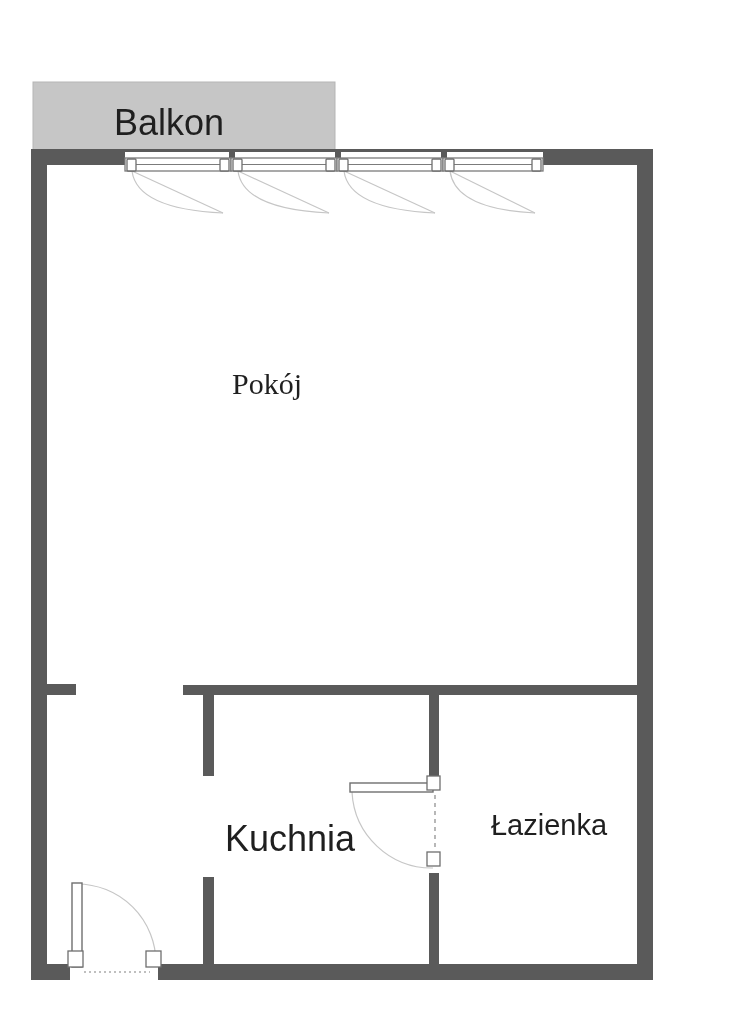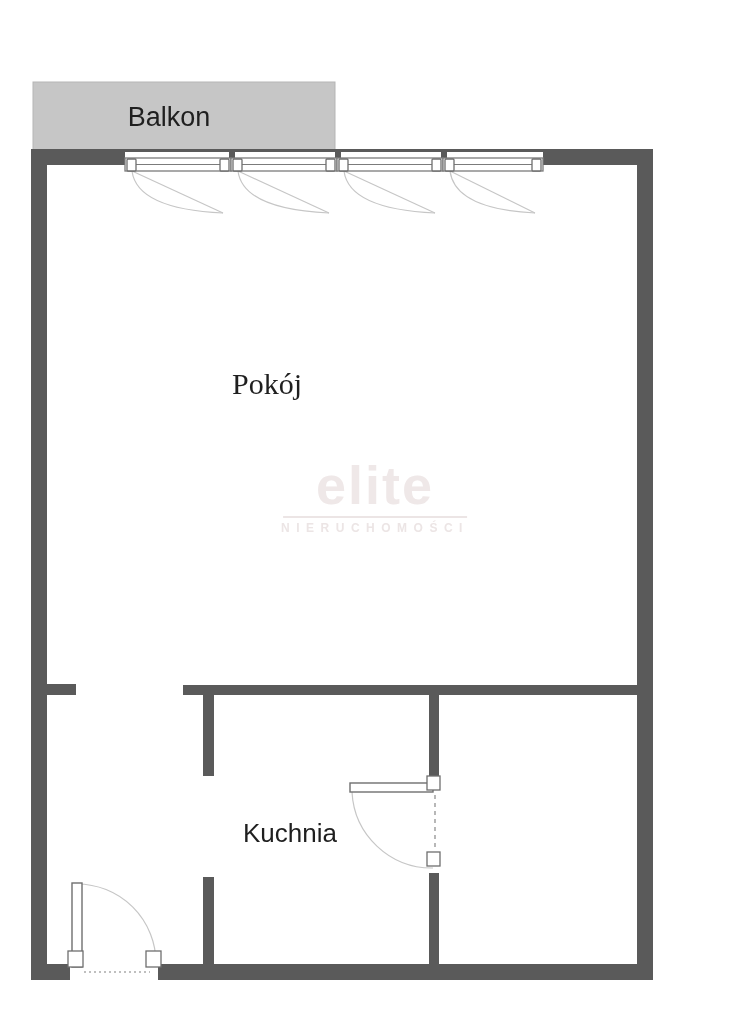--- a/index.html
+++ b/index.html
@@ -1,23 +1,23 @@
 <!DOCTYPE html>
 <html><head>
 <meta charset="utf-8">
 <style>
   html,body{margin:0;padding:0;background:#ffffff;}
   #plan{position:relative;width:754px;height:1024px;background:#ffffff;overflow:hidden;
         font-family:"Liberation Sans", sans-serif;}
   #plan svg{position:absolute;left:0;top:0;}
   .room-label{position:absolute;transform:translateX(-50%);color:#1f1f1f;
               white-space:nowrap;font-family:"Liberation Sans", sans-serif;}
-  .lbl-balcony{font-size:27px;}
+  .lbl-balcony{font-size:36px;}
   .lbl-living{font-size:30px;font-family:Liberation Serif, serif;}
-  .lbl-kitchen{font-size:26px;}
+  .lbl-kitchen{font-size:36px;}
   .lbl-bath{font-size:29px;}
   
   .frame{fill:#ffffff;stroke:#7b7b7b;stroke-width:1.3;}
   .pane-line{stroke:#7b7b7b;stroke-width:1;}
   .hinge{fill:#ffffff;stroke:#6f6f6f;stroke-width:1.3;}
   .swing{fill:none;stroke:#c6c6c6;stroke-width:1.2;}
   .chord{stroke:#c6c6c6;stroke-width:1.2;}
   .dash{stroke:#9a9a9a;stroke-width:1.4;stroke-dasharray:4 4;fill:none;}
   .dots{stroke:#ababab;stroke-width:1.6;stroke-dasharray:2 3;fill:none;}
   .leaf{fill:#ffffff;stroke:#6f6f6f;stroke-width:1.4;}
@@ -27,25 +27,20 @@
   .wm-brand{font-size:54px;font-weight:bold;letter-spacing:2px;line-height:1;
             color:#efe8e8;}
   .wm-rule{width:184px;height:0;border-top:2px solid #ece5e5;margin:4px auto 3px auto;}
   .wm-sub{font-size:12px;font-weight:bold;letter-spacing:6.5px;color:#ece5e5;}
 </style>
 </head>
 <body>
 
 <div id="plan">
 
-  <div class="watermark">
-    <div class="wm-brand">elite</div>
-    <div class="wm-rule"></div>
-    <div class="wm-sub">NIERUCHOMOŚCI</div>
-  </div>
 
   <svg width="754" height="1024" viewBox="0 0 754 1024">
 
     <rect x="33" y="82" width="302" height="69" stroke="#b5b5b5" stroke-width="1" fill="#c6c6c6"></rect>
 
     <g fill="#5a5a5a">
       <rect x="31" y="149" width="16" height="831"></rect>
       <rect x="31" y="149" width="94" height="16"></rect>
       <rect x="543" y="149" width="110" height="16"></rect>
       <rect x="637" y="149" width="16" height="831"></rect>
@@ -112,13 +107,14 @@
       <line class="dash" x1="435" y1="795" x2="435" y2="851"></line>
       <rect class="leaf" x="350" y="783" width="83" height="9"></rect>
       <rect class="hinge" x="427" y="776" width="13" height="14"></rect>
       <rect class="hinge" x="427" y="852" width="13" height="14"></rect>
     </g>
   </svg>
 
   <div class="room-label lbl-balcony" style="left:169px;top:102px;">Balkon</div>
   <div class="room-label lbl-living" style="left:267px;top:367px;">Pokój</div>
   <div class="room-label lbl-kitchen" style="left:290px;top:818px;">Kuchnia</div>
+  <div class="room-label lbl-bath" style="left:549px;top:809px;">Łazienka</div>
 </div>
 
 </body></html>

